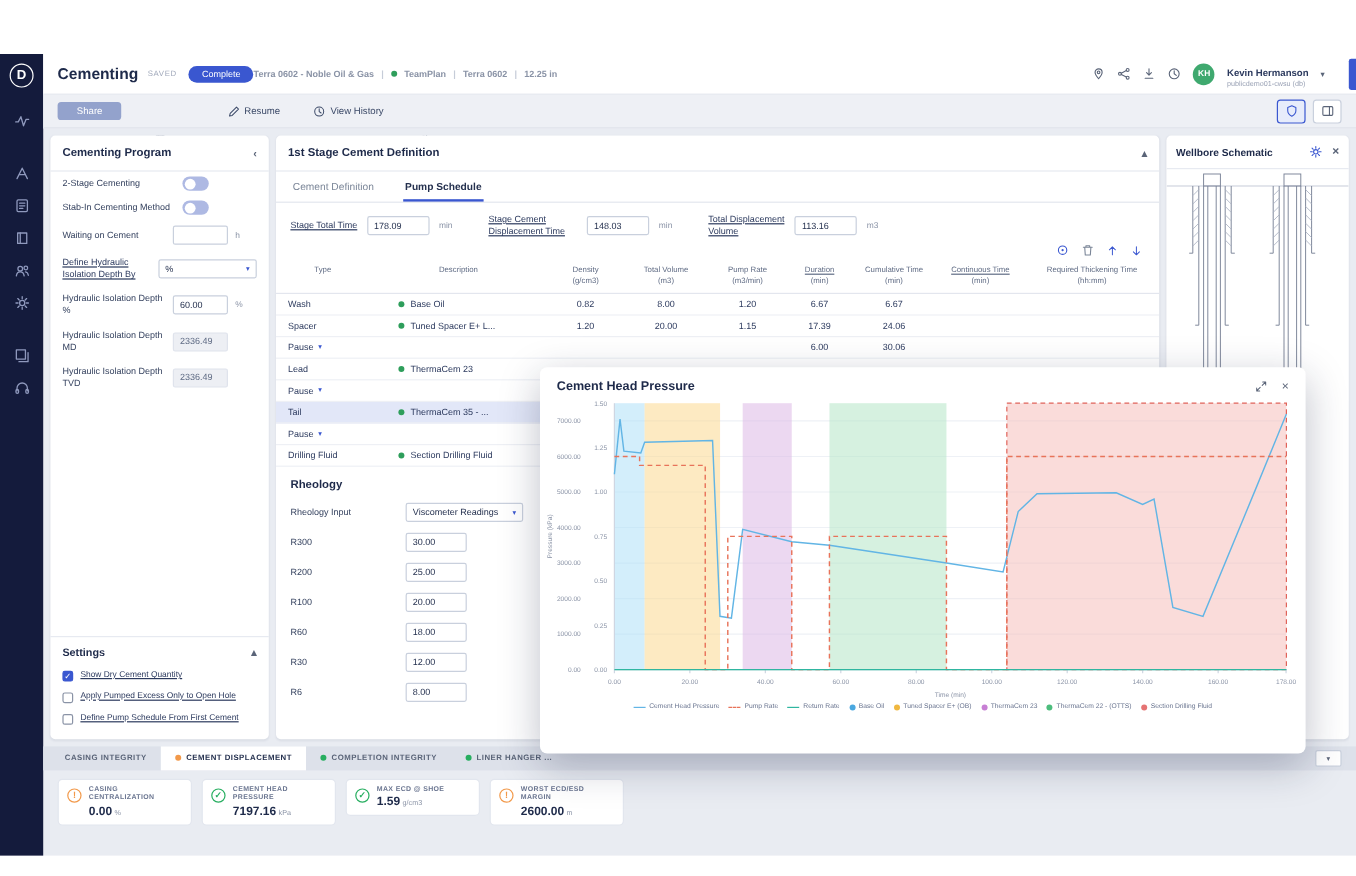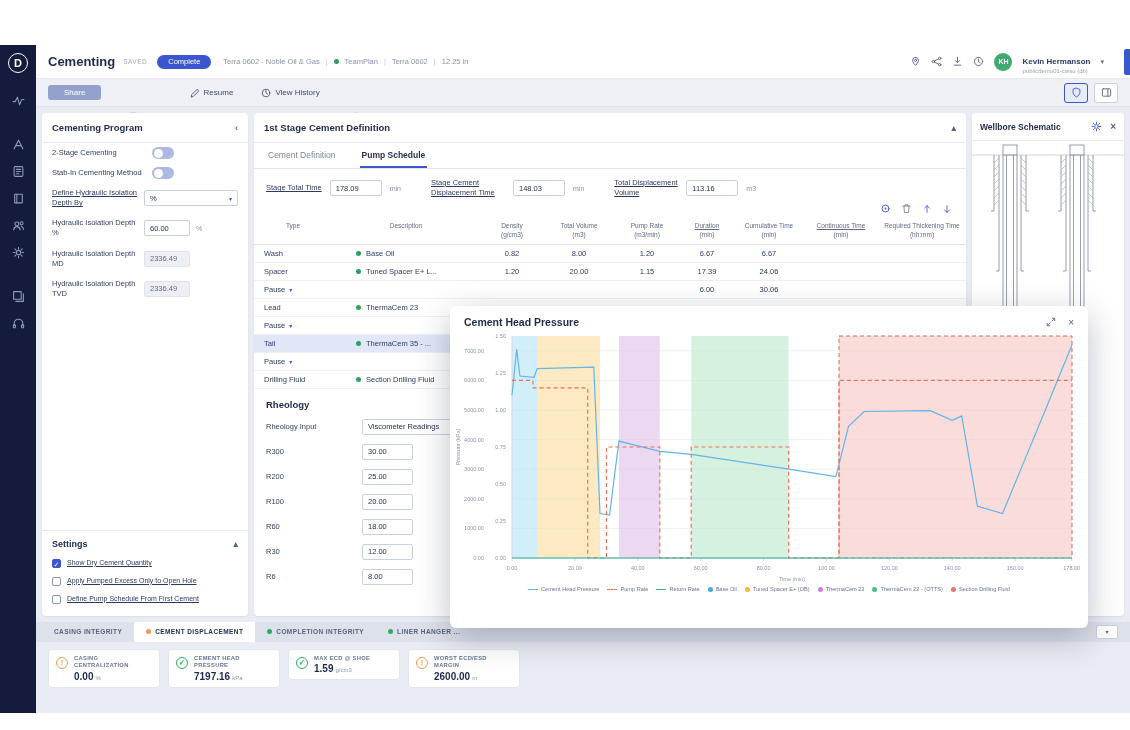--- a/index.html
+++ b/index.html
@@ -10,21 +10,21 @@
 .rail{width:36px;background:#141b3c;display:flex;flex-direction:column;align-items:center;padding:8px 0;flex:none;}
 .logo{width:20px;height:20px;border-radius:50%;border:1.6px solid #fff;color:#fff;font-size:11px;font-weight:bold;display:flex;align-items:center;justify-content:center;margin-bottom:14px;}
 .rail-icon{color:#8f99bd;margin:7px 0;display:flex;cursor:pointer;}
 .rail-icon.spaced{margin-top:24px;}
 .col{flex:1;display:flex;flex-direction:column;min-width:0;}
 
 .topbar{height:34px;background:#fff;border-bottom:1px solid #e3e6ee;display:flex;align-items:center;padding-left:12px;position:relative;flex:none;}
 .app-title{font-size:13px;font-weight:bold;color:#1e2a4a;}
 .saved{font-size:6.5px;color:#a0a8ba;letter-spacing:.5px;margin:0 10px 0 8px;}
 .badge{background:#3a57d0;color:#fff;font-size:7.5px;padding:2.5px 11px;border-radius:9px;}
-.crumbs{display:flex;align-items:center;gap:6px;font-size:7.5px;color:#8a93a6;margin-left:12px;}
+.crumbs{display:flex;align-items:center;gap:6px;font-size:7.5px;color:#8a93a6;font-weight:bold;}
 .sep{color:#c6ccd8;}
 .dot-green{width:5px;height:5px;border-radius:50%;background:#2e9e5b;display:inline-block;}
 .header-right{margin-left:auto;display:flex;align-items:center;gap:10px;padding-right:26px;}
 .header-icon{color:#5a6478;display:flex;cursor:pointer;}
 .avatar{width:18px;height:18px;border-radius:50%;background:#3fa96f;color:#fff;font-size:7px;font-weight:bold;display:flex;align-items:center;justify-content:center;}
 .user-name{font-size:8px;color:#2c3a5e;font-weight:bold;line-height:1.25;}
 .user-sub{font-size:6px;color:#9aa2b5;}
 .chev{font-size:7px;color:#5a6478;}
 .edge-bar{position:absolute;right:0;top:4px;width:6px;height:26px;background:#3a57d0;border-radius:2px 0 0 2px;}
 
@@ -34,21 +34,21 @@
 .tbtn.primary{background:#93a2cc;color:#fff;padding:3px 16px;border-radius:3px;}
 .tbtn.normal{color:#3c4a68;}
 .tbtn.disabled{color:#9aa3b5;margin-top:48px;}
 .toolbar-right{margin-left:auto;display:flex;gap:6px;}
 .icon-btn{width:24px;height:20px;border-radius:3px;display:flex;align-items:center;justify-content:center;cursor:pointer;}
 .icon-btn.shield{border:1px solid #3a57d0;background:#e7ecfb;color:#3a57d0;}
 .icon-btn.cols{border:1px solid #c9d0dd;background:#fff;color:#5a6478;}
 
 .content{flex:1;display:flex;gap:6px;padding:6px;min-height:0;}
 .panel{background:#fff;border-radius:4px;box-shadow:0 1px 2px rgba(25,39,80,.08);display:flex;flex-direction:column;min-height:0;}
-.left-panel{width:206px;flex:none;}
+.left-panel{width:182px;flex:none;}
 .main-panel{flex:1;min-width:0;overflow:hidden;}
 .wb-panel{width:152px;flex:none;overflow:hidden;}
 .panel-head{display:flex;align-items:center;justify-content:space-between;padding:9px 10px;font-size:9.5px;font-weight:bold;color:#1e2a4a;border-bottom:1px solid #e7eaf1;flex:none;}
 .collapse-glyph{color:#5a6478;font-size:9px;cursor:pointer;}
 .section-head{display:flex;align-items:center;justify-content:space-between;padding:8px 10px 5px;font-size:9px;font-weight:bold;color:#1e2a4a;}
 .toggle-row{display:flex;align-items:center;padding:4px 10px;gap:8px;}
 .toggle-label{font-size:7.5px;color:#35425f;width:92px;line-height:1.35;}
 .toggle{width:22px;height:12px;border-radius:6px;background:#aeb9e3;position:relative;flex:none;cursor:pointer;}
 .toggle::after{content:"";position:absolute;left:1.5px;top:1.5px;width:9px;height:9px;border-radius:50%;background:#fff;}
 .field-row{display:flex;align-items:center;padding:5px 10px;gap:6px;}
@@ -295,20 +295,25 @@
             <span>Cementing Program</span>
             <span class="collapse-glyph">‹</span>
           </div>
           <div class="toggle-row">
             <span class="toggle-label">2-Stage Cementing</span>
             <span class="toggle"></span>
           </div>
           <div class="toggle-row">
             <span class="toggle-label">Stab-In Cementing Method</span>
             <span class="toggle"></span>
+          </div>
+          <div class="field-row">
+            <span class="field-label">Waiting on Cement</span>
+            <span class="tbox"></span>
+            <span class="unit">h</span>
           </div>
           <div class="field-row">
             <span class="field-label link">Define Hydraulic Isolation Depth By</span>
             <span class="tbox select">
               <span>%</span>
               <span class="sel-caret">▾</span>
             </span>
           </div>
           <div class="field-row">
             <span class="field-label">Hydraulic Isolation Depth %</span>

